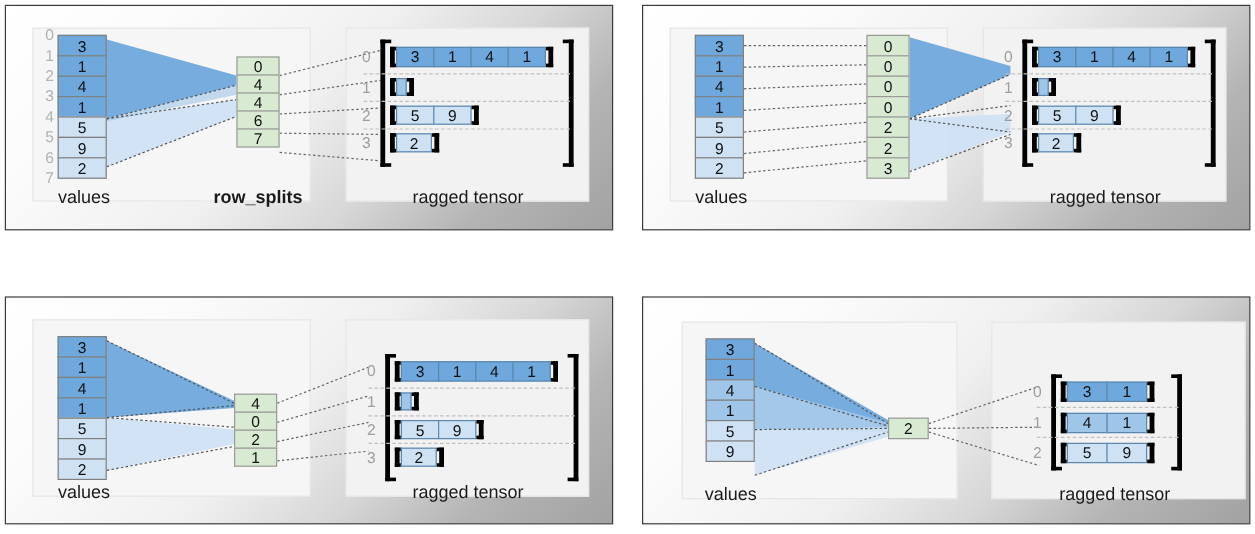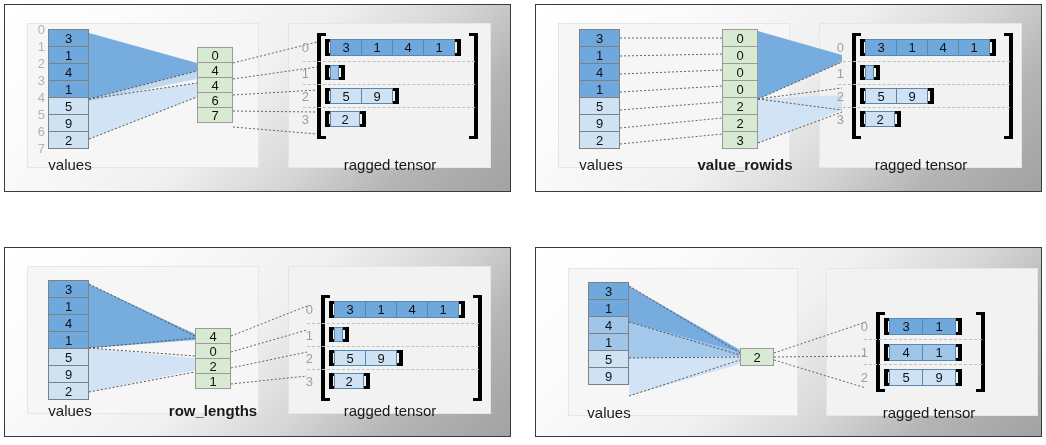--- a/index.html
+++ b/index.html
@@ -186,20 +186,21 @@
 
     <div class="col" style="left:192px; top:42px; width:36px;">
       <div class="cell gcell" style="height:16px">0</div>
       <div class="cell gcell" style="height:16px">4</div>
       <div class="cell gcell" style="height:16px">4</div>
       <div class="cell gcell" style="height:16px">6</div>
       <div class="cell gcell" style="height:16px">7</div>
     </div>
 
     <div class="caption" style="left:30px; top:152px; width:70px;">values</div>
+    <div class="caption bold" style="left:150px; top:152px; width:120px;">row_splits</div>
     <div class="caption" style="left:310px; top:152px; width:150px;">ragged tensor</div>
 
     <div class="rt" style="left:312px; top:26px;">
       <div class="rt-outer-l" style="left:0px; top:2px; height:106px;"></div>
       <div class="rt-outer-r" style="left:152px; top:2px; height:106px;"></div>
 
       <div class="rt-sep" style="left:-14px; top:30px; width:172px;"></div>
       <div class="rt-sep" style="left:-14px; top:53px; width:172px;"></div>
       <div class="rt-sep" style="left:-14px; top:76px; width:172px;"></div>
 
@@ -271,21 +272,20 @@
       <div class="cell gcell" style="height:18px">0</div>
       <div class="cell gcell" style="height:18px">0</div>
       <div class="cell gcell" style="height:18px">0</div>
       <div class="cell gcell" style="height:18px">0</div>
       <div class="cell gcell" style="height:18px">2</div>
       <div class="cell gcell" style="height:18px">2</div>
       <div class="cell gcell" style="height:18px">3</div>
     </div>
 
     <div class="caption" style="left:30px; top:152px; width:70px;">values</div>
-    <div class="caption bold" style="left:134px; top:152px; width:150px;">value_rowids</div>
     <div class="caption" style="left:310px; top:152px; width:150px;">ragged tensor</div>
 
     <div class="rt" style="left:316px; top:26px;">
       <div class="rt-outer-l" style="left:0px; top:2px; height:106px;"></div>
       <div class="rt-outer-r" style="left:152px; top:2px; height:106px;"></div>
 
       <div class="rt-sep" style="left:-14px; top:30px; width:172px;"></div>
       <div class="rt-sep" style="left:-14px; top:53px; width:172px;"></div>
       <div class="rt-sep" style="left:-14px; top:76px; width:172px;"></div>
 
@@ -350,21 +350,20 @@
     </div>
 
     <div class="col" style="left:190px; top:80px; width:36px;">
       <div class="cell gcell" style="height:16px">4</div>
       <div class="cell gcell" style="height:16px">0</div>
       <div class="cell gcell" style="height:16px">2</div>
       <div class="cell gcell" style="height:16px">1</div>
     </div>
 
     <div class="caption" style="left:30px; top:155px; width:70px;">values</div>
-    <div class="caption bold" style="left:142px; top:155px; width:132px;">row_lengths</div>
     <div class="caption" style="left:310px; top:155px; width:150px;">ragged tensor</div>
 
     <div class="rt" style="left:316px; top:45px;">
       <div class="rt-outer-l" style="left:0px; top:2px; height:106px;"></div>
       <div class="rt-outer-r" style="left:152px; top:2px; height:106px;"></div>
 
       <div class="rt-sep" style="left:-14px; top:30px; width:172px;"></div>
       <div class="rt-sep" style="left:-14px; top:53px; width:172px;"></div>
       <div class="rt-sep" style="left:-14px; top:76px; width:172px;"></div>
 

